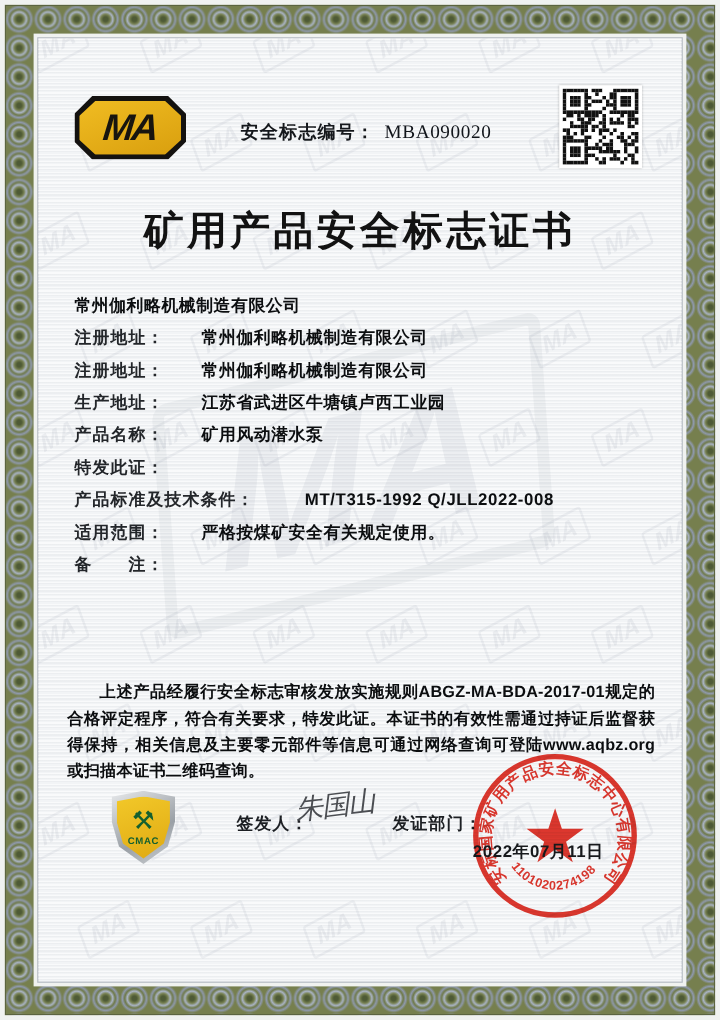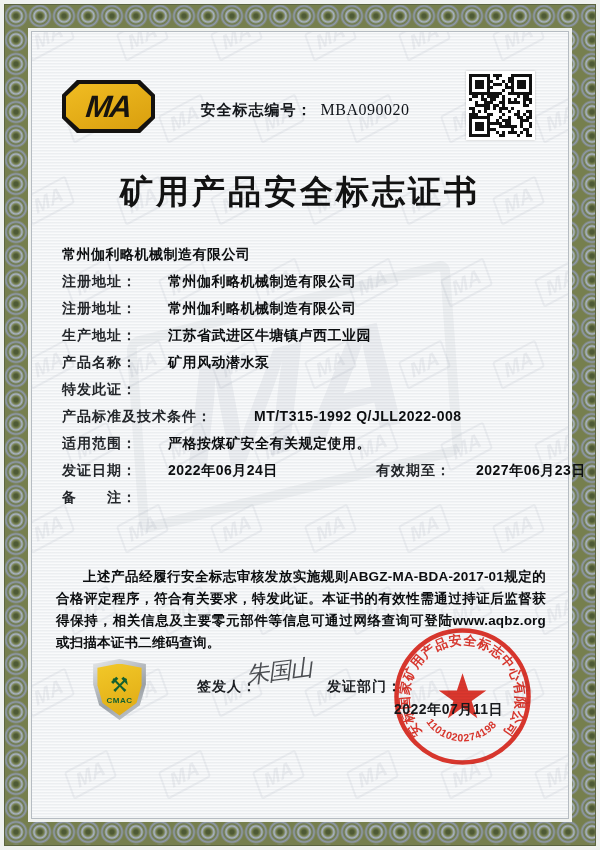--- a/index.html
+++ b/index.html
@@ -638,26 +638,20 @@
       <span class="flabel">特发此证：</span>
     </div>
     <div class="row row-wide">
       <span class="flabel">产品标准及技术条件：</span>
       <span class="fvalue">MT/T315-1992 Q/JLL2022-008</span>
     </div>
     <div class="row">
       <span class="flabel">适用范围：</span>
       <span class="fvalue">严格按煤矿安全有关规定使用。</span>
     </div>
-    <div class="row row-dates">
-      <span class="flabel">发证日期：</span>
-      <span class="fvalue">2022年06月24日</span>
-      <span class="flabel2">有效期至：</span>
-      <span class="fvalue">2027年06月23日</span>
-    </div>
     <div class="row">
       <span class="flabel">备　　注：</span>
       <span class="fvalue"></span>
     </div>
   </div>
 
   <div class="statement">上述产品经履行安全标志审核发放实施规则ABGZ-MA-BDA-2017-01规定的合格评定程序，符合有关要求，特发此证。本证书的有效性需通过持证后监督获得保持，相关信息及主要零元部件等信息可通过网络查询可登陆www.aqbz.org或扫描本证书二维码查询。</div>
 
   <div class="cmac">
     <div class="cmac-inner">

